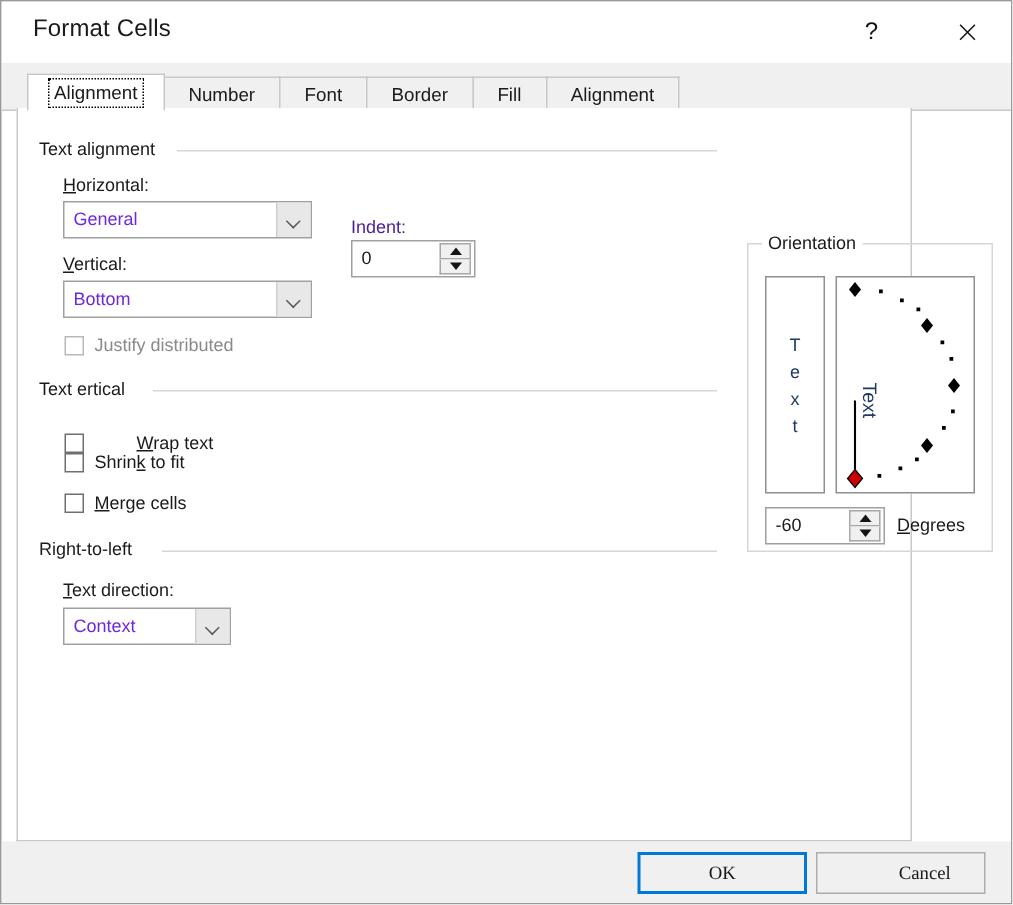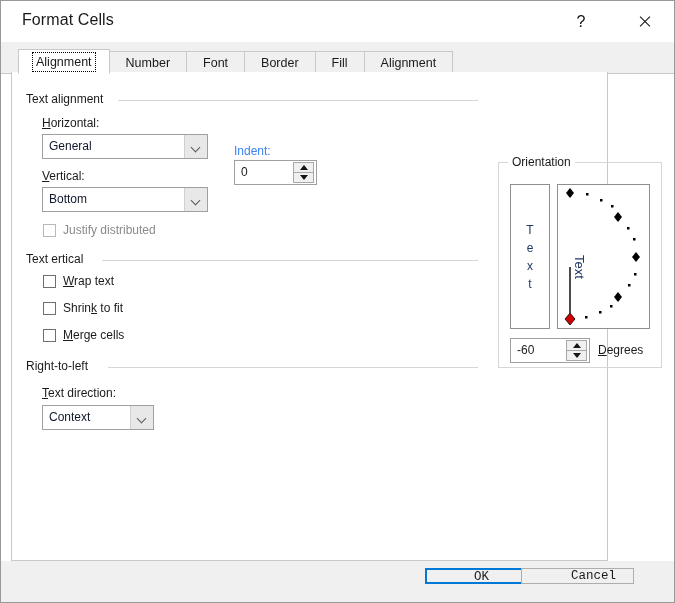--- a/index.html
+++ b/index.html
@@ -144,38 +144,38 @@
     background: #d6d6d6;
   }
 
   
   .lbl {
     position: absolute;
     font-size: 12px;
     color: #1a1a1a;
     white-space: nowrap;
   }
-  .lbl.disabled { color: #3b82f6; }
+  .lbl.disabled { color: #4c1d95; }
   .ul { text-decoration: underline; text-underline-offset: 1px; }
 
   
   .combo {
     position: absolute;
     height: 25px;
     box-sizing: border-box;
     border: 1px solid #a0a0a0;
     background: #ffffff;
     cursor: default;
   }
   .combo .cval {
     position: absolute;
     left: 6px; top: 0;
     line-height: 23px;
     font-size: 12px;
-    color: #0f172a;
+    color: #6d28d9;
     white-space: nowrap;
   }
   .combo .carrow {
     position: absolute;
     right: 0; top: 0;
     width: 22px; height: 23px;
     background: #e8e8e8;
     border-left: 1px solid #d0d0d0;
     display: flex;
     align-items: center;
@@ -314,37 +314,37 @@
 
   
   .footer {
     position: absolute;
     left: 0; top: 560px;
     width: 673px; height: 41px;
     background: #f0f0f0;
   }
   .btn {
     position: absolute;
-    width: 113px; height: 16px;
+    width: 113px; height: 28px;
     box-sizing: border-box;
     background: #f0f0f0;
     border: 1px solid #adadad;
     font-size: 12.5px;
     color: #1a1a1a;
     display: flex;
-    align-items: flex-start;
+    align-items: center;
     justify-content: center;
     cursor: default;
-    font-family: Liberation Mono, monospace;
+    font-family: Liberation Serif, serif;
   }
   .btn.default {
     border: 2px solid #0078d7;
   }
   #ok-button { left: 424px; top: 7px; }
-  #cancel-button { left: 520px; top: 7px; padding-left: 32px; }
+  #cancel-button { left: 543px; top: 7px; padding-left: 32px; }
 </style>
 </head>
 <body>
 
 <div id="dialog">
 
   <div class="titlebar">
     <div class="title-text">Format Cells</div>
     <div class="titlebtn" id="help-btn">
       <span class="glyph-q">?</span>
@@ -419,21 +419,21 @@
     <div class="chkrow disabled" style="left:31px; top:151px;">
       <span class="chkbox"></span>
       <span class="chklabel">Justify distributed</span>
     </div>
 
     <div class="group-rule" style="left:14px; top:180px; width:452px;">
       <span class="g-label">Text ertical</span>
       <div class="g-line" style="left:76px; width:376px;"></div>
     </div>
 
-    <div class="chkrow" style="left:31px; top:202px;">
+    <div class="chkrow" style="left:31px; top:216px;gap:28px;">
       <span class="chkbox"></span>
       <span class="chklabel"><span class="ul">W</span>rap text</span>
     </div>
 
     <div class="chkrow" style="left:31px; top:229px;">
       <span class="chkbox"></span>
       <span class="chklabel">Shrin<span class="ul">k</span> to fit</span>
     </div>
 
     <div class="chkrow" style="left:31px; top:256px;">

